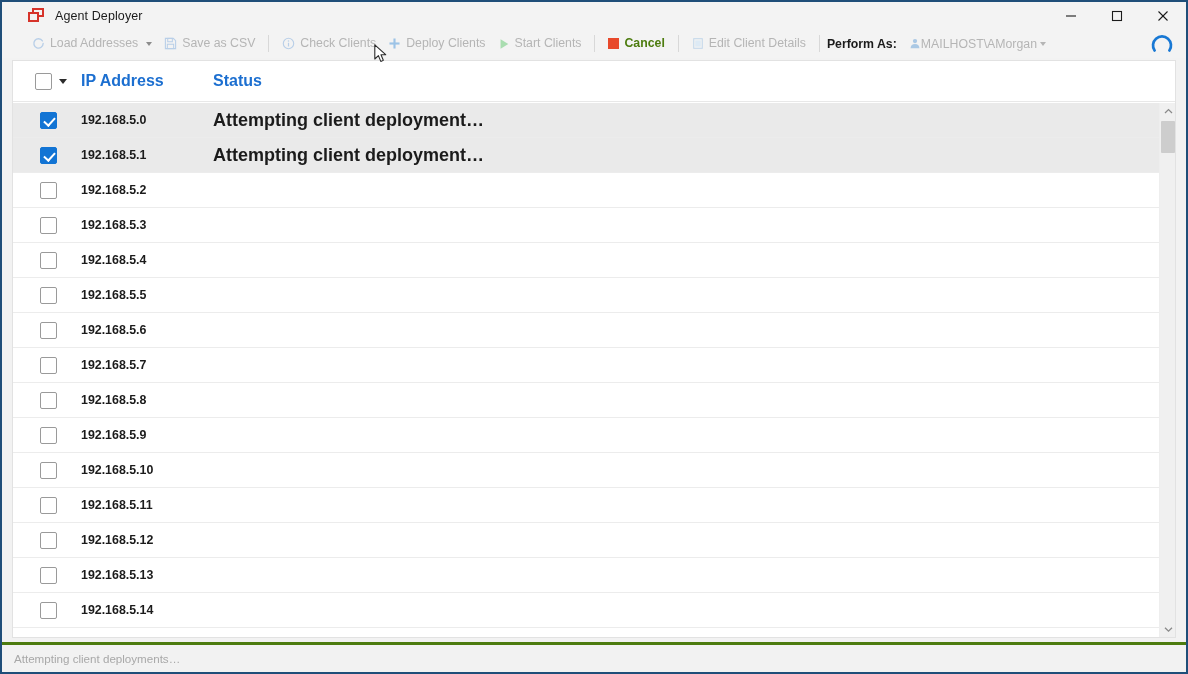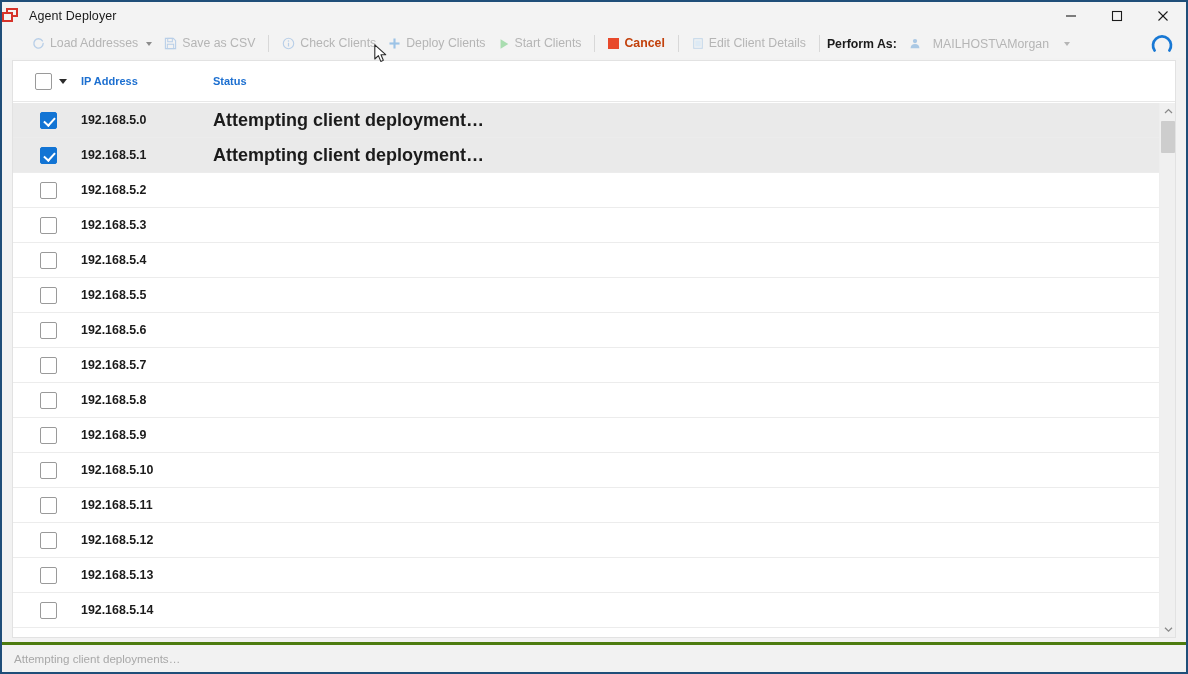--- a/index.html
+++ b/index.html
@@ -21,21 +21,21 @@
     overflow: hidden;
   }
 
   
   #titlebar {
     position: relative;
     height: 28px;
     background: #f3f3f3;
     display: flex;
     align-items: center;
-    padding-left: 0;
+    padding-left: 26px;
     border-bottom: 1px solid #f3f3f3;
   }
   #app-icon {
     width: 18px; height: 16px;
     position: relative;
     flex: 0 0 auto;
     margin-right: 9px;
   }
   #app-icon .r1 {
     position: absolute; left: 4px; top: 0;
@@ -80,21 +80,21 @@
   }
   .tb-item {
     display: flex;
     align-items: center;
     height: 24px;
     padding: 0 6px;
     gap: 5px;
     white-space: nowrap;
     color: #b5b5b5;
   }
-  .tb-item.enabled { color: #c2410c; text-align: center; }
+  .tb-item.enabled { color: #4d7c0f; text-align: center; }
   .tb-sep {
     width: 1px;
     height: 17px;
     background: #d8d8d8;
     margin: 0 7px;
     flex: 0 0 auto;
   }
   .tb-label { line-height: 1; }
   .tb-caret {
     width: 0; height: 0;
@@ -131,21 +131,21 @@
     color: #1b1b1b;
     font-weight: bold;
     margin-right: 12px;
     white-space: nowrap;
     font-size: 12.3px;
   }
   #perform-as-user {
     color: #b5b5b5;
     display: flex;
     align-items: center;
-    gap: 12px;
+    gap: 0;
     white-space: nowrap;
   }
 
   #spinner {
     position: absolute;
     right: 12px;
     top: 2px;
     width: 24px;
     height: 24px;
   }
@@ -201,21 +201,21 @@
     width: 0; height: 0;
     border-left: 4.5px solid transparent;
     border-right: 4.5px solid transparent;
     border-top: 5px solid #2b2b2b;
     flex: 0 0 auto;
   }
   .col-ip { width: 132px; }
   .col-status { flex: 1 1 auto; }
   .hdr-label {
     color: #1c6fd0;
-    font-size: 11px;
+    font-size: 16px;
     font-weight: bold;
   }
 
   #list-body {
     position: absolute;
     left: 0;
     top: 42px;
     right: 16px;
     bottom: 0;
     overflow: hidden;

